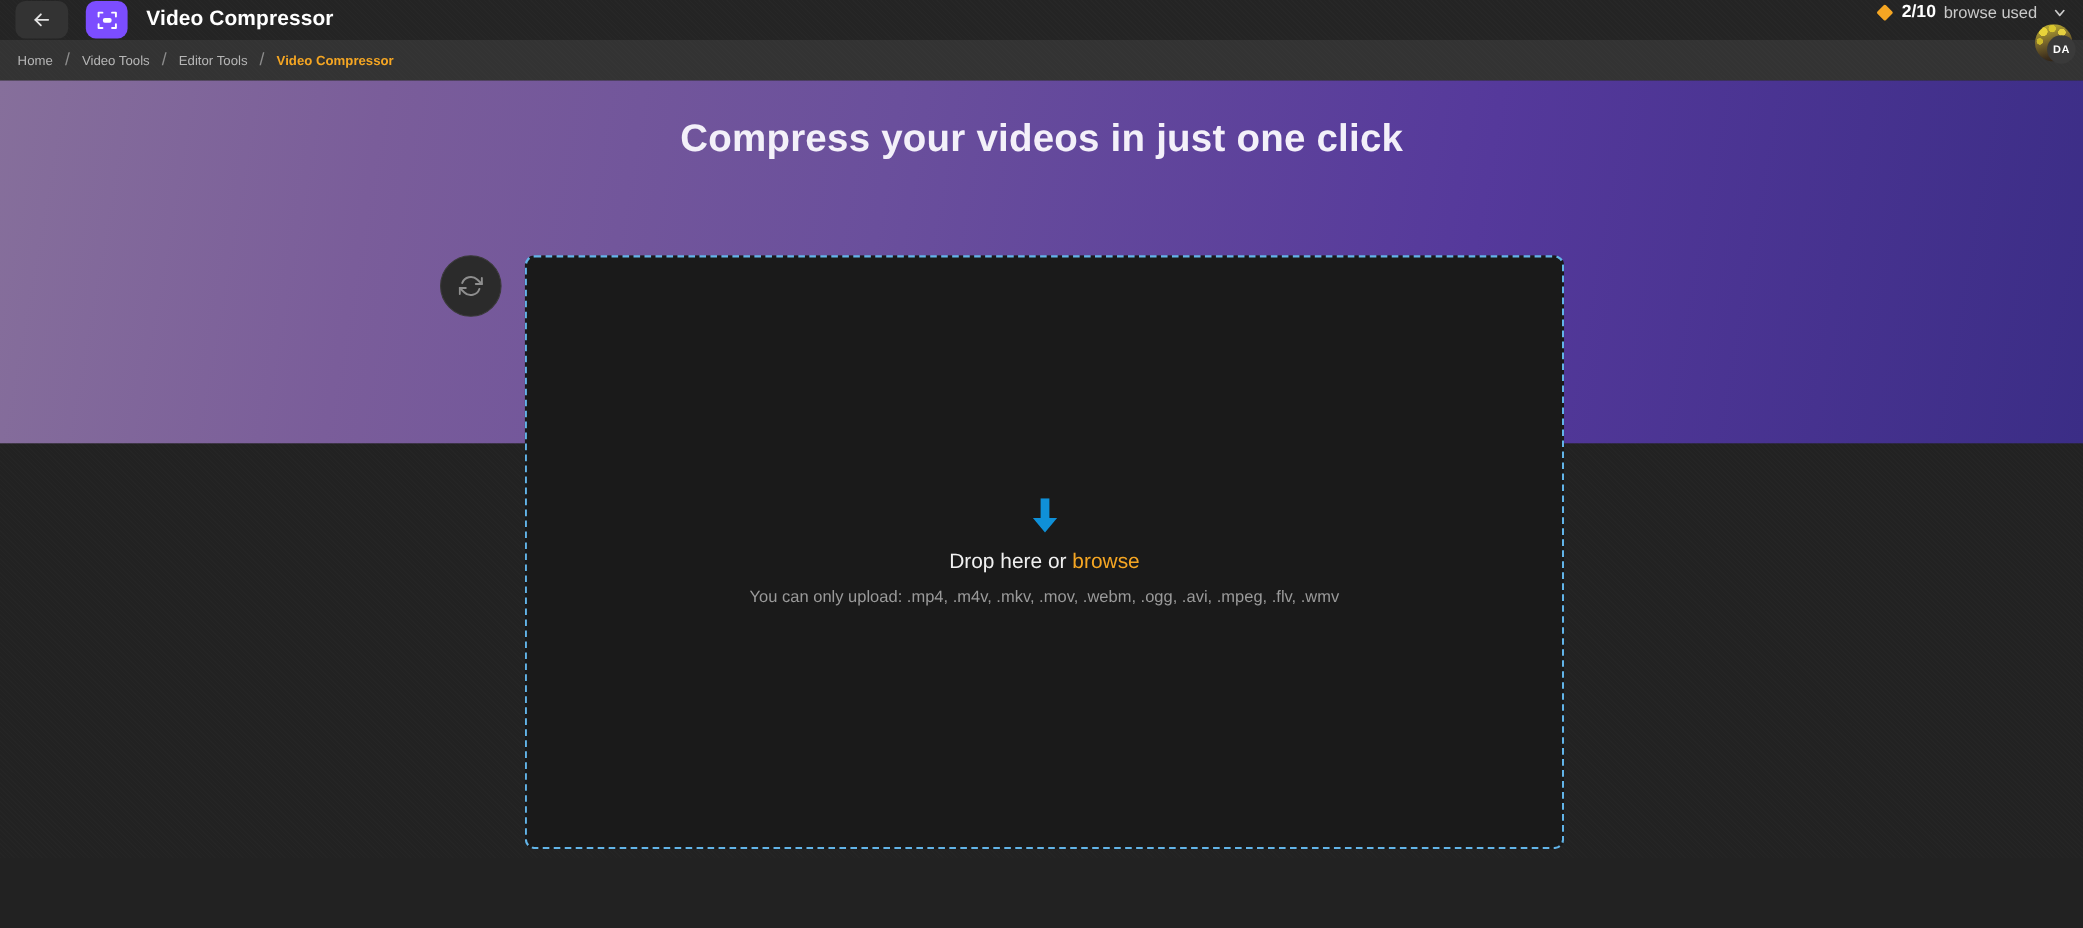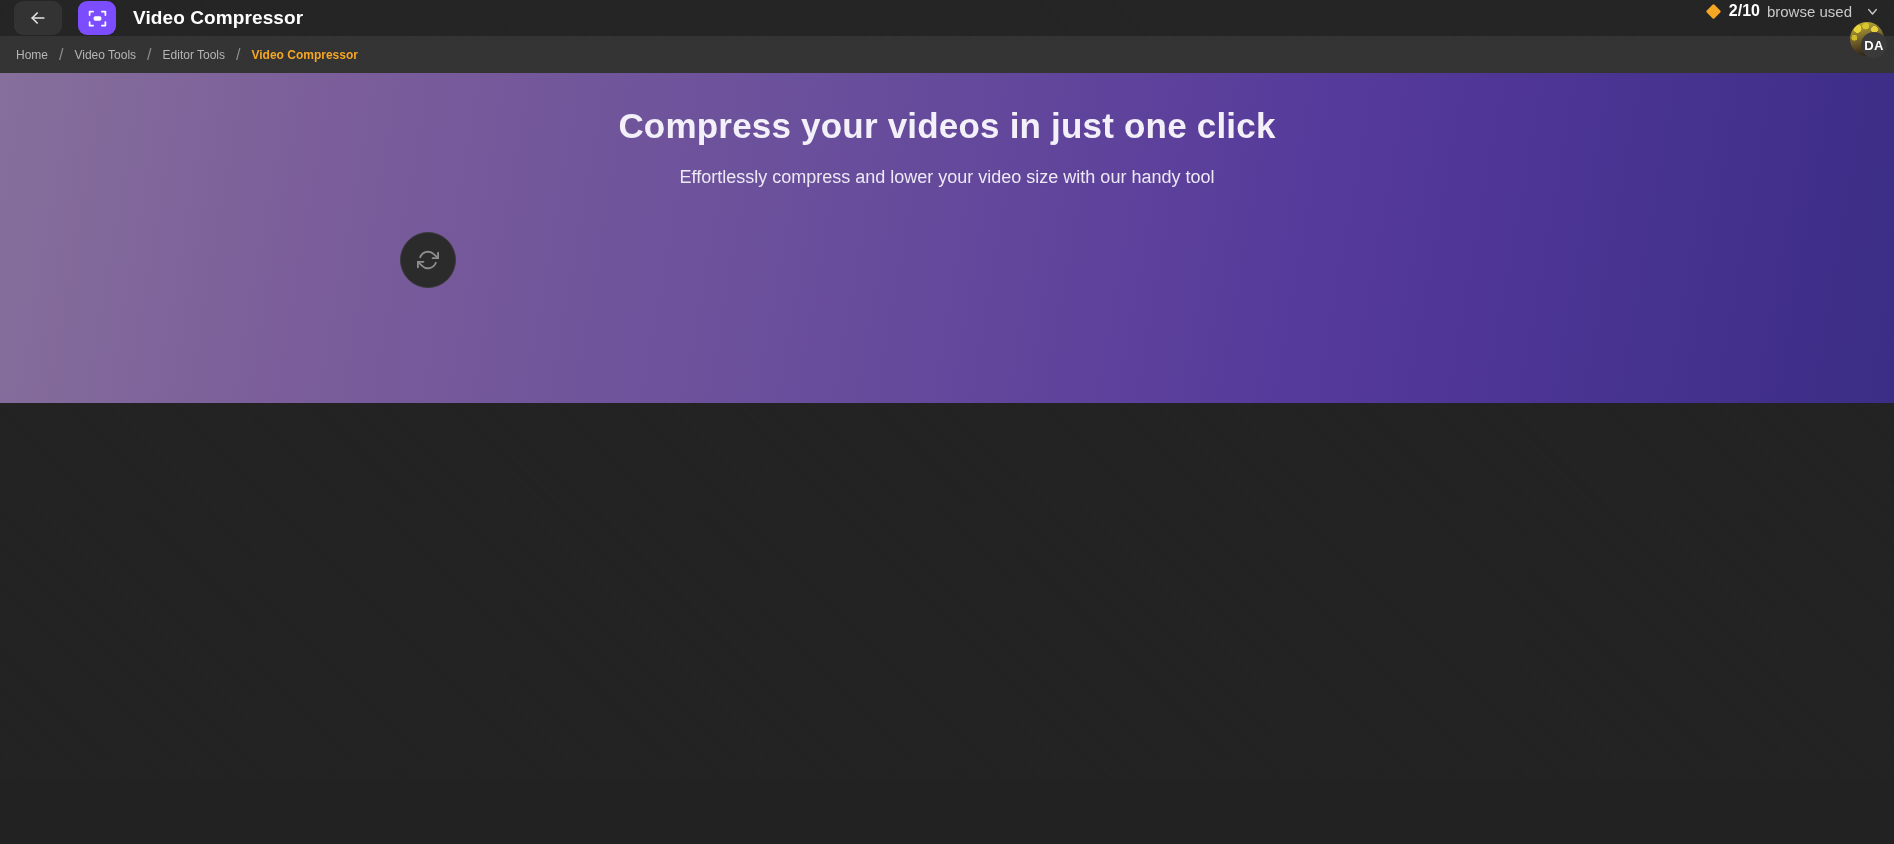--- a/index.html
+++ b/index.html
@@ -139,21 +139,21 @@
   }
   .avatar-badge {
     position: absolute;
     right: -3px;
     bottom: -2px;
     width: 26px;
     height: 26px;
     border-radius: 50%;
     background: #3a3a3a;
     color: #ffffff;
-    font-size: 13px;
+    font-size: 10px;
     font-weight: bold;
     display: flex;
     align-items: center;
     justify-content: center;
     letter-spacing: 0.3px;
   }
 
   
   .breadcrumb {
     position: absolute;
@@ -329,27 +329,41 @@
     <span class="crumb-sep">/</span>
     <span class="crumb">Video Tools</span>
     <span class="crumb-sep">/</span>
     <span class="crumb">Editor Tools</span>
     <span class="crumb-sep">/</span>
     <span class="crumb active">Video Compressor</span>
   </div>
 
   <div class="hero">
     <div class="hero-title">Compress your videos in just one click</div>
-    <div class="hero-sub">Effortlessly compress and lower your video size with our handy tool</div>
   </div>
 
   <div class="refresh-btn">
     <span>
       <svg width="22" height="22" viewBox="0 0 24 24" fill="none" stroke="#8e8e8e" stroke-width="2" stroke-linecap="round" stroke-linejoin="round">
         <polyline points="23 4 23 10 17 10"></polyline>
         <polyline points="1 20 1 14 7 14"></polyline>
         <path d="M3.51 9a9 9 0 0 1 14.85-3.36L23 10M1 14l4.64 4.36A9 9 0 0 0 20.49 15"></path>
       </svg>
     </span>
   </div>
 
+  <div class="dropzone">
+
+    <div class="dz-arrow">
+      <svg width="26" height="34" viewBox="0 0 26 34">
+        <polygon points="9,0 17,0 17,18 24,18 13,31 2,18 9,18" fill="#0f90d8"></polygon>
+      </svg>
+    </div>
+
+    <div class="dz-main">
+      <span>Drop here or </span><span class="dz-browse">browse</span>
+    </div>
+
+    <div class="dz-types">You can only upload: .mp4, .m4v, .mkv, .mov, .webm, .ogg, .avi, .mpeg, .flv, .wmv</div>
+
+  </div>
 
 </div>
 
 </body></html>

